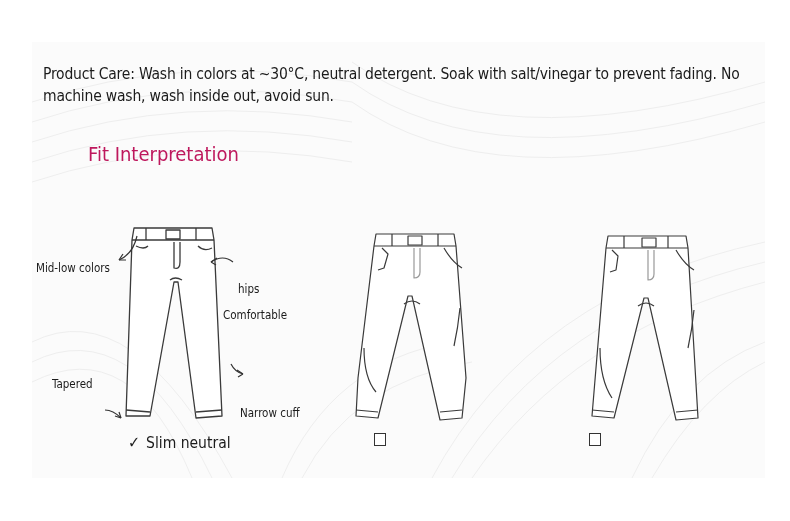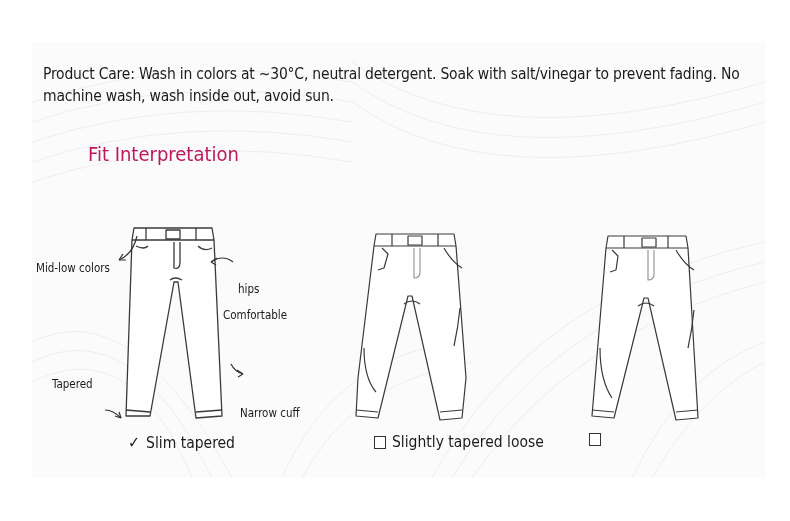--- a/index.html
+++ b/index.html
@@ -134,21 +134,20 @@
     <path d="M58 20 L58 50 Q64 50 64 44 L64 20" fill="none" stroke="#999"></path>
     <path d="M48 76 Q56 70 64 76" fill="none"></path>
     <path d="M104 80 Q102 100 98 118" fill="none"></path>
     <path d="M10 118 Q10 150 22 168" fill="none"></path>
     <path d="M2 180 L24 182 M86 182 L108 180" fill="none"></path>
   </g>
 </svg>
 
 <div class="option" style="left:128px;">
   <span class="checkmark">✓</span>
-  <span>Slim tapered</span>
+  <span>Slim neutral</span>
 </div>
 <div class="option" style="left:374px;">
   <span class="checkbox"></span>
-  <span>Slightly tapered loose</span>
 </div>
 <div class="option" style="left:589px;">
   <span class="checkbox"></span>
 </div>
 
 </body></html>

